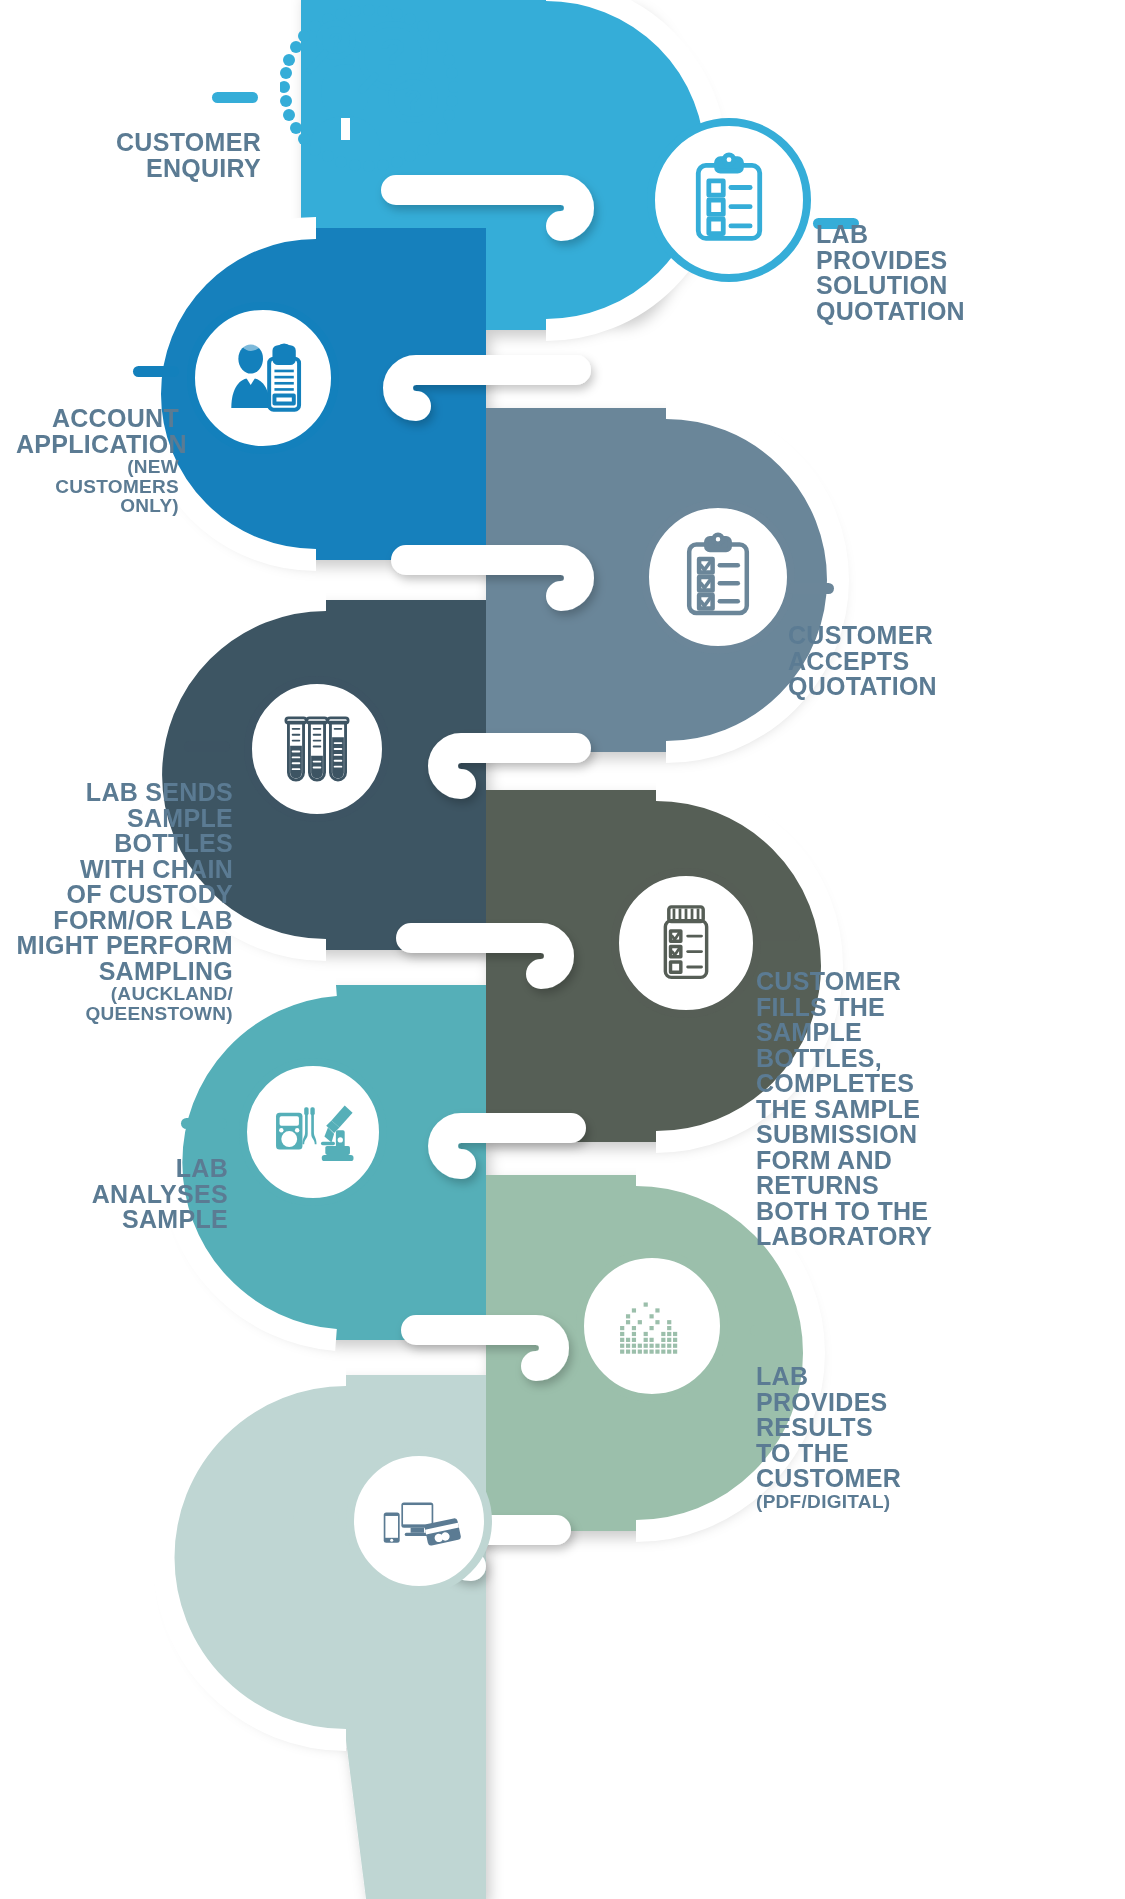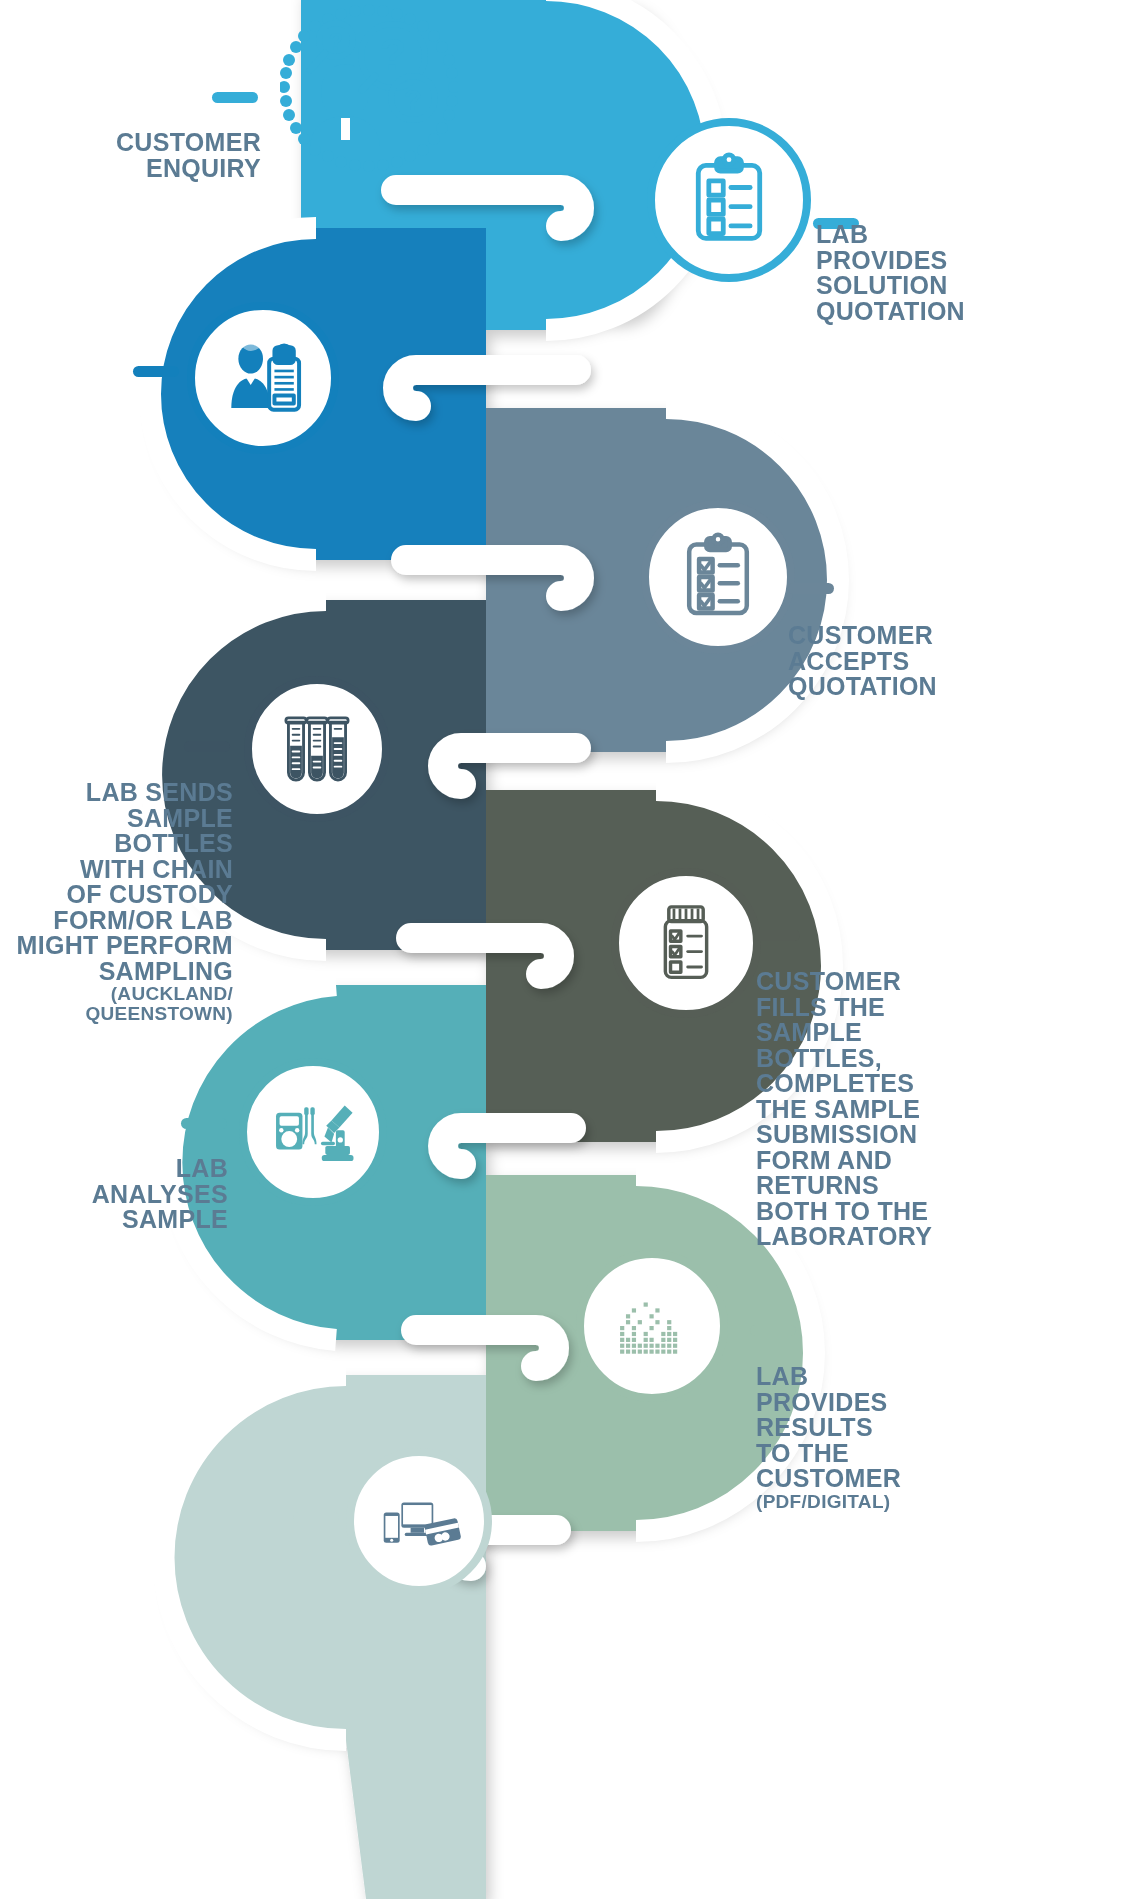--- a/index.html
+++ b/index.html
@@ -209,20 +209,27 @@
         <rect x="63" y="15" width="22" height="18" rx="4" fill="#1380BC"></rect>
         <line x1="63" y1="42" x2="85" y2="42" stroke-width="3"></line>
         <line x1="63" y1="49" x2="85" y2="49" stroke-width="3"></line>
         <line x1="63" y1="56" x2="85" y2="56" stroke-width="3"></line>
         <line x1="63" y1="63" x2="85" y2="63" stroke-width="3"></line>
         <rect x="63" y="70" width="22" height="9"></rect>
       </g>
     </svg>
   </div>
   <div class="dash" style="left:117px;top:366px;width:46px;background:#1380BC;"></div>
+  <div class="label left" style="left:0px;top:390px;width:163px;">
+    <span class="lab-main">ACCOUNT
+APPLICATION</span>
+    <span class="lab-sub">(NEW
+CUSTOMERS
+ONLY)</span>
+  </div>
 
   <div class="node" style="left:625px;top:500px;width:154px;height:154px;border:8px solid #6B8699;">
     <svg viewBox="0 0 100 100" width="90" height="90">
       <g fill="none" stroke="#6B8699" stroke-width="5" stroke-linejoin="round">
         <rect x="18" y="14" width="64" height="76" rx="8"></rect>
         <rect x="37" y="7" width="26" height="13" rx="4" fill="#6B8699"></rect>
         <circle cx="50" cy="8" r="5" fill="#fff"></circle>
         <rect x="29" y="30" width="15" height="15"></rect>
         <rect x="29" y="50" width="15" height="15"></rect>
         <rect x="29" y="70" width="15" height="15"></rect>

